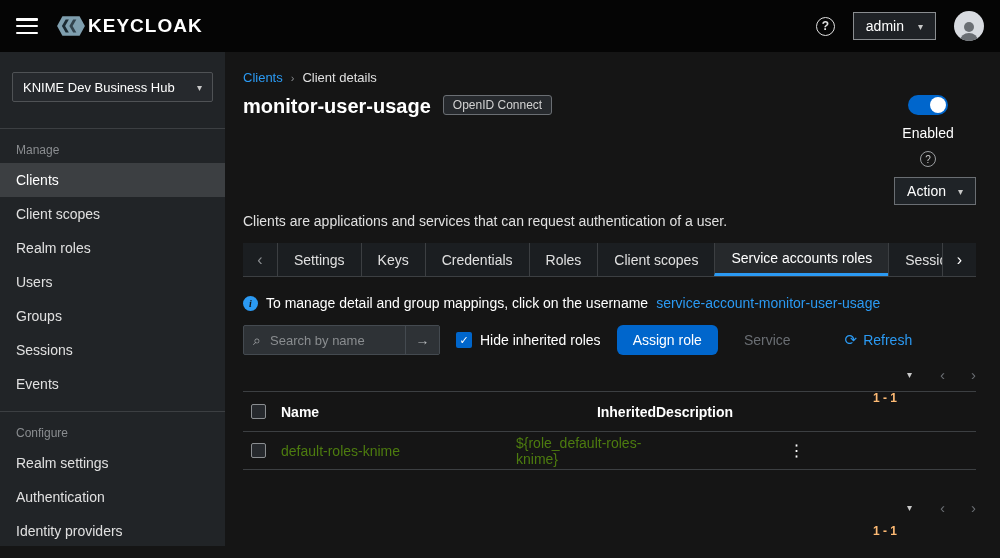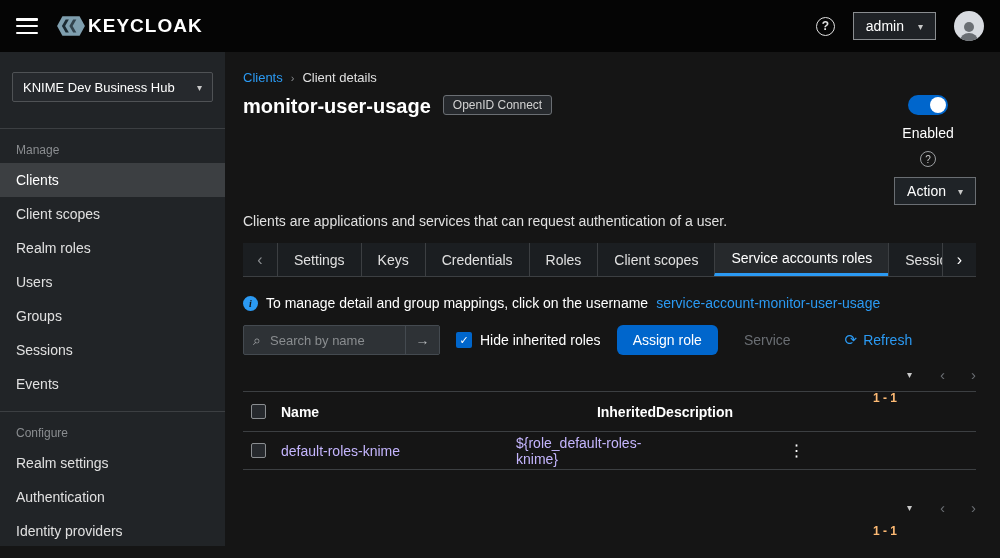--- a/index.html
+++ b/index.html
@@ -96,21 +96,21 @@
   .pg-chev { color:#6a6e73; font-size:15px; cursor:pointer; }
   .pagination.bottom { margin-top:24px; }
 
   
   .table { margin-top:4px; border-top:1px solid #3c3f42; }
   .trow { display:grid; grid-template-columns:38px 235px 140px 1fr 38px; align-items:center;
     border-bottom:1px solid #3c3f42; min-height:38px; }
   .trow.thead { min-height:40px; font-weight:bold; color:#fff; }
   .cbox { width:15px; height:15px; border:1px solid #8a8d90; border-radius:2px; background:#26292d; margin-left:8px; cursor:pointer; }
   .kebab { text-align:center; color:#fff; font-size:16px; cursor:pointer; letter-spacing:1px; }
-  .cell { font-size:14px; color:#c4b5fd; }
+  .cell { font-size:14px; color:#4d7c0f; }
 </style>
 </head>
 <body>
 
 <div class="header">
   <div class="header-left">
     <button class="hamburger" aria-label="menu">
       <span></span>
         <span></span>
         <span></span>

